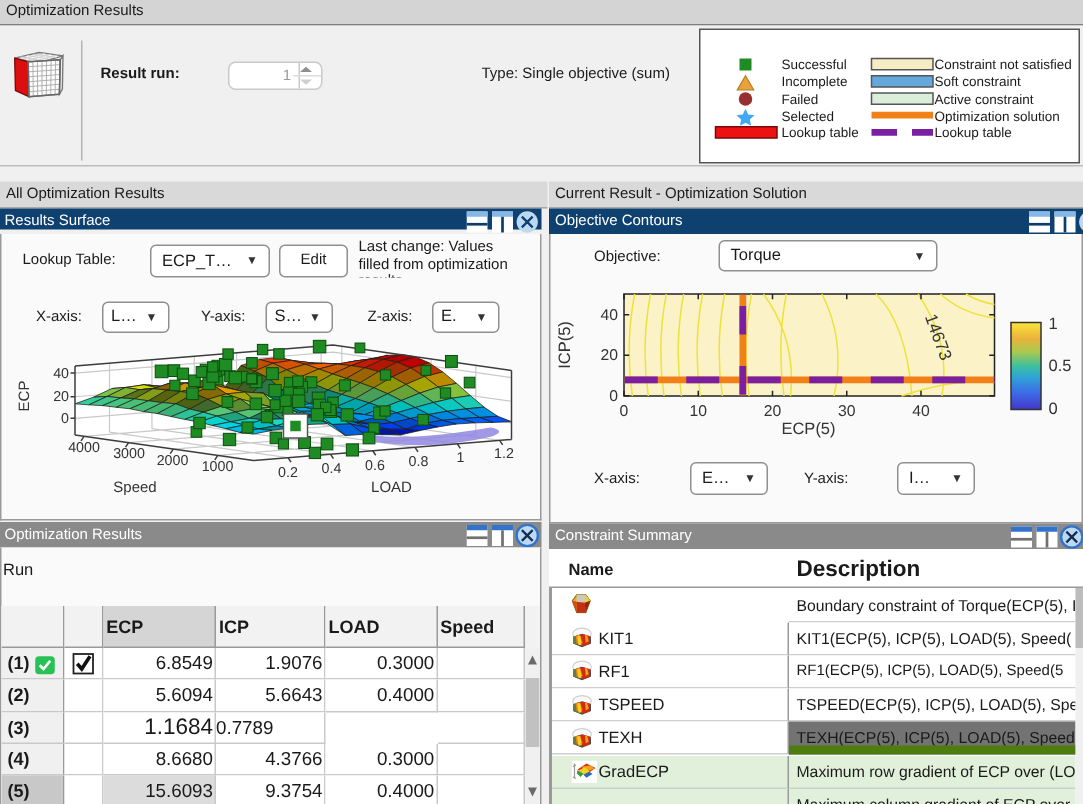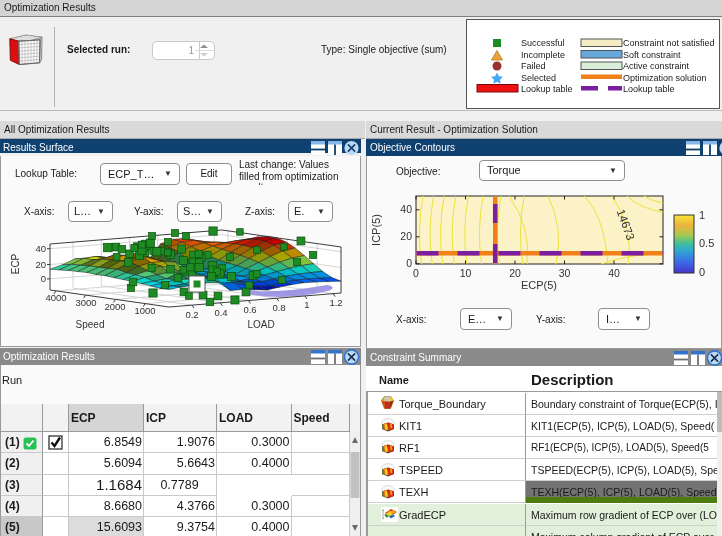--- a/index.html
+++ b/index.html
@@ -25,21 +25,21 @@
       <line x1="10.1" y1="20.5" x2="30.9" y2="18.9"></line>
       <line x1="25.1" y1="6.2" x2="24.8" y2="29.3"></line>
       <line x1="10.2" y1="23.8" x2="30.8" y2="22.2"></line>
       <line x1="28.1" y1="6.0" x2="27.7" y2="29.0"></line>
       <line x1="10.2" y1="27.2" x2="30.7" y2="25.5"></line>
     </g>
     <polygon points="31.2,5.8 33.0,3.2 32.6,25.4 30.6,28.8" fill="#ececec" stroke="#777" stroke-width="0.9"></polygon>
     <polygon points="9.8,7.2 31.2,5.8 30.6,28.8 10.3,30.5" fill="none" stroke="#666" stroke-width="1"></polygon>
   </svg>
 <div class="abs" style="left:54px;top:27px;width:1px;height:80px;background:#b3b3b3"></div>
-<div class="abs" style="left:67px;top:44px;font-weight:bold">Selected run:</div>
+<div class="abs" style="left:67px;top:44px;font-weight:bold">Result run:</div>
 <div class="abs" style="left:152px;top:41px;width:63px;height:19px;border:1px solid #c9c9c9;border-radius:5px;background:#fff;box-sizing:border-box">
     <div class="abs" style="left:0;top:0;width:41px;height:17px;border-right:1px solid #c9c9c9;text-align:right;line-height:17px;padding-right:5px;color:#9a9a9a">1</div>
     <svg class="abs" style="left:42px;top:0" width="19" height="17" viewBox="0 0 19 17">
       <path d="M0 8.5 H19" stroke="#dcdcdc" stroke-width="1"></path>
       <polygon points="5,6 13,6 9,2.5" fill="#8f8f8f"></polygon>
       <polygon points="5,11 13,11 9,14.5" fill="#cfcfcf"></polygon>
     </svg>
   </div>
 <div class="abs" style="left:321px;top:44px;color:#1a1a1a">Type: Single objective (sum)</div>
 <div class="abs" style="left:466px;top:19px;width:254px;height:90px;background:#fff;border:1px solid #555;box-sizing:border-box"></div>
@@ -464,21 +464,21 @@
     <div class="abs" style="left:290.5px;top:28.0px;width:58.5px;height:21.4px;background:#fff;border-right:1px solid #c9c9c9;border-bottom:1px solid #c9c9c9;box-sizing:border-box;text-align:right;line-height:20.4px;padding-right:1px;font-size:12.5px"></div>
     <div class="abs" style="left:0;top:49.4px;width:41.6px;height:21.3px;background:#f0f0f0;border-right:1px solid #9a9a9a;border-bottom:1px solid #c9c9c9;box-sizing:border-box;font-weight:bold;line-height:20.3px;padding-left:4px;font-size:12px">(2)</div>
     <div class="abs" style="left:41.6px;top:49.4px;width:26.3px;height:21.3px;background:#fff;border-right:1px solid #c9c9c9;border-bottom:1px solid #c9c9c9;box-sizing:border-box;text-align:right;line-height:20.3px;padding-right:1px;font-size:12.5px"></div>
     <div class="abs" style="left:67.9px;top:49.4px;width:75.1px;height:21.3px;background:#fff;border-right:1px solid #c9c9c9;border-bottom:1px solid #c9c9c9;box-sizing:border-box;text-align:right;line-height:20.3px;padding-right:1px;font-size:12.5px">5.6094</div>
     <div class="abs" style="left:143.0px;top:49.4px;width:73.0px;height:21.3px;background:#fff;border-right:1px solid #c9c9c9;border-bottom:1px solid #c9c9c9;box-sizing:border-box;text-align:right;line-height:20.3px;padding-right:1px;font-size:12.5px">5.6643</div>
     <div class="abs" style="left:216.0px;top:49.4px;width:74.5px;height:21.3px;background:#fff;border-right:1px solid #c9c9c9;border-bottom:1px solid #c9c9c9;box-sizing:border-box;text-align:right;line-height:20.3px;padding-right:1px;font-size:12.5px">0.4000</div>
     <div class="abs" style="left:290.5px;top:49.4px;width:58.5px;height:21.3px;background:#fff;border-right:1px solid #c9c9c9;border-bottom:1px solid #c9c9c9;box-sizing:border-box;text-align:right;line-height:20.3px;padding-right:1px;font-size:12.5px"></div>
     <div class="abs" style="left:0;top:70.7px;width:41.6px;height:21.3px;background:#f0f0f0;border-right:1px solid #9a9a9a;border-bottom:1px solid #c9c9c9;box-sizing:border-box;font-weight:bold;line-height:20.3px;padding-left:4px;font-size:12px">(3)</div>
     <div class="abs" style="left:41.6px;top:70.7px;width:26.3px;height:21.3px;background:#fff;border-right:1px solid #c9c9c9;border-bottom:1px solid #c9c9c9;box-sizing:border-box;text-align:right;line-height:20.3px;padding-right:1px;font-size:12.5px"></div>
     <div class="abs" style="left:67.9px;top:70.7px;width:75.1px;height:21.3px;background:#fff;border-right:1px solid #c9c9c9;border-bottom:1px solid #c9c9c9;box-sizing:border-box;text-align:right;line-height:20.3px;padding-right:1px;font-size:15px">1.1684</div>
-    <div class="abs" style="left:143.0px;top:70.7px;width:73.0px;height:21.3px;background:#fff;border-right:1px solid #c9c9c9;border-bottom:1px solid #c9c9c9;box-sizing:border-box;text-align:center;line-height:20.3px;padding-right:1px;font-size:12.5px">0.7789</div>
+    <div class="abs" style="left:143.0px;top:70.7px;width:73.0px;height:21.3px;background:#fff;border-right:1px solid #c9c9c9;border-bottom:1px solid #c9c9c9;box-sizing:border-box;text-align:left;line-height:20.3px;padding-right:1px;font-size:12.5px">0.7789</div>
     <div class="abs" style="left:290.5px;top:70.7px;width:58.5px;height:21.3px;background:#fff;border-right:1px solid #c9c9c9;border-bottom:1px solid #c9c9c9;box-sizing:border-box;text-align:right;line-height:20.3px;padding-right:1px;font-size:12.5px"></div>
     <div class="abs" style="left:0;top:92.0px;width:41.6px;height:21.4px;background:#f0f0f0;border-right:1px solid #9a9a9a;border-bottom:1px solid #c9c9c9;box-sizing:border-box;font-weight:bold;line-height:20.4px;padding-left:4px;font-size:12px">(4)</div>
     <div class="abs" style="left:41.6px;top:92.0px;width:26.3px;height:21.4px;background:#fff;border-right:1px solid #c9c9c9;border-bottom:1px solid #c9c9c9;box-sizing:border-box;text-align:right;line-height:20.4px;padding-right:1px;font-size:12.5px"></div>
     <div class="abs" style="left:67.9px;top:92.0px;width:75.1px;height:21.4px;background:#fff;border-right:1px solid #c9c9c9;border-bottom:1px solid #c9c9c9;box-sizing:border-box;text-align:right;line-height:20.4px;padding-right:1px;font-size:12.5px">8.6680</div>
     <div class="abs" style="left:143.0px;top:92.0px;width:73.0px;height:21.4px;background:#fff;border-right:1px solid #c9c9c9;border-bottom:1px solid #c9c9c9;box-sizing:border-box;text-align:right;line-height:20.4px;padding-right:1px;font-size:12.5px">4.3766</div>
     <div class="abs" style="left:216.0px;top:92.0px;width:74.5px;height:21.4px;background:#fff;border-right:1px solid #c9c9c9;border-bottom:1px solid #c9c9c9;box-sizing:border-box;text-align:right;line-height:20.4px;padding-right:1px;font-size:12.5px">0.3000</div>
     <div class="abs" style="left:290.5px;top:92.0px;width:58.5px;height:21.4px;background:#fff;border-right:1px solid #c9c9c9;border-bottom:1px solid #c9c9c9;box-sizing:border-box;text-align:right;line-height:20.4px;padding-right:1px;font-size:12.5px"></div>
     <div class="abs" style="left:0;top:113.4px;width:41.6px;height:21.3px;background:#c8c8c8;border-right:1px solid #9a9a9a;border-bottom:1px solid #c9c9c9;box-sizing:border-box;font-weight:bold;line-height:20.3px;padding-left:4px;font-size:12px">(5)</div>
     <div class="abs" style="left:41.6px;top:113.4px;width:26.3px;height:21.3px;background:#fff;border-right:1px solid #c9c9c9;border-bottom:1px solid #c9c9c9;box-sizing:border-box;text-align:right;line-height:20.3px;padding-right:1px;font-size:12.5px"></div>
     <div class="abs" style="left:67.9px;top:113.4px;width:75.1px;height:21.3px;background:#dcdcdc;border-right:1px solid #c9c9c9;border-bottom:1px solid #c9c9c9;box-sizing:border-box;text-align:right;line-height:20.3px;padding-right:1px;font-size:12.5px">15.6093</div>
@@ -507,21 +507,20 @@
     <rect x="17" y="1" width="14" height="14" fill="#fff"></rect>
     <rect x="17" y="1" width="14" height="3.5" fill="#3273cc"></rect>
     <rect x="23.1" y="4.5" width="1.8" height="10.5" fill="#707070"></rect>
     <circle cx="40.5" cy="8" r="7.1" fill="#bcd9f4" stroke="#3273cc" stroke-width="1.6"></circle>
     <path d="M36.9 4.4 L44.1 11.6 M44.1 4.4 L36.9 11.6" stroke="#152c4e" stroke-width="1.5"></path>
   </svg>
 <div class="abs" style="left:366px;top:366px;width:356px;height:170px;background:#fff;border-left:1px solid #9a9a9a;box-sizing:border-box"></div>
 <div class="abs" style="left:366px;top:366px;width:356px;height:170px;overflow:hidden;background:#fff">
     <div class="abs" style="left:0;top:2px;width:160px;height:24px;font-weight:bold;font-size:11px;line-height:24px;padding-left:13px;border-bottom:1px solid #9a9a9a;box-sizing:border-box">Name</div>
     <div class="abs" style="left:160px;top:2px;width:196px;height:24px;font-weight:bold;font-size:15px;line-height:24px;padding-left:5px;border-bottom:1px solid #9a9a9a;box-sizing:border-box">Description</div>
-    <div class="abs" style="left:0;top:26.5px;width:160px;height:22.2px;background:#fff;border-bottom:1px solid #cfcfcf;border-right:1px solid #9a9a9a;box-sizing:border-box;line-height:22.2px;padding-left:33px;font-size:11px">Torque_Boundary</div>
     <div class="abs" style="left:160px;top:26.5px;width:191px;height:22.2px;background:#fff;border-bottom:1px solid #cfcfcf;box-sizing:border-box;line-height:22.2px;padding-left:5px;white-space:nowrap;overflow:hidden;font-size:10.5px">Boundary constraint of Torque(ECP(5), I</div>
     <svg class="abs" style="left:15px;top:30px" width="13" height="13" viewBox="0 0 13 13">
       <polygon points="3.5,0.5 9.5,0.5 12.5,4.5 9.5,12.5 3.5,12.5 0.5,4.5" fill="#e0b020" stroke="#8a6a10" stroke-width="0.7"></polygon>
       <polygon points="3.5,0.5 9.5,0.5 8.8,5.8 3.2,5.2" fill="#cfc8ba"></polygon>
       <polygon points="9.5,0.5 12.5,4.5 8.8,5.8" fill="#e8d040"></polygon>
       <polygon points="3.2,5.2 8.8,5.8 9.5,12.5 3.5,12.5" fill="#c23014"></polygon>
       <polygon points="8.8,5.8 12.5,4.5 9.5,12.5" fill="#99230c"></polygon>
       <polygon points="0.5,4.5 3.2,5.2 3.5,12.5" fill="#d84818"></polygon>
     </svg>
     <div class="abs" style="left:0;top:48.7px;width:160px;height:22.2px;background:#fff;border-bottom:1px solid #cfcfcf;border-right:1px solid #9a9a9a;box-sizing:border-box;line-height:22.2px;padding-left:33px;font-size:11px">KIT1</div>

